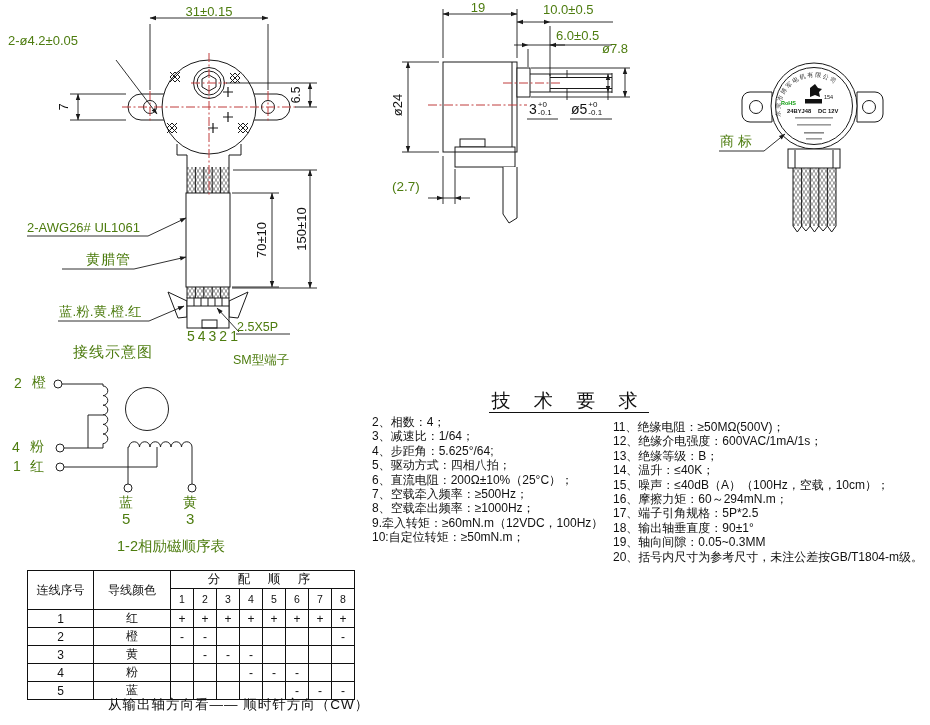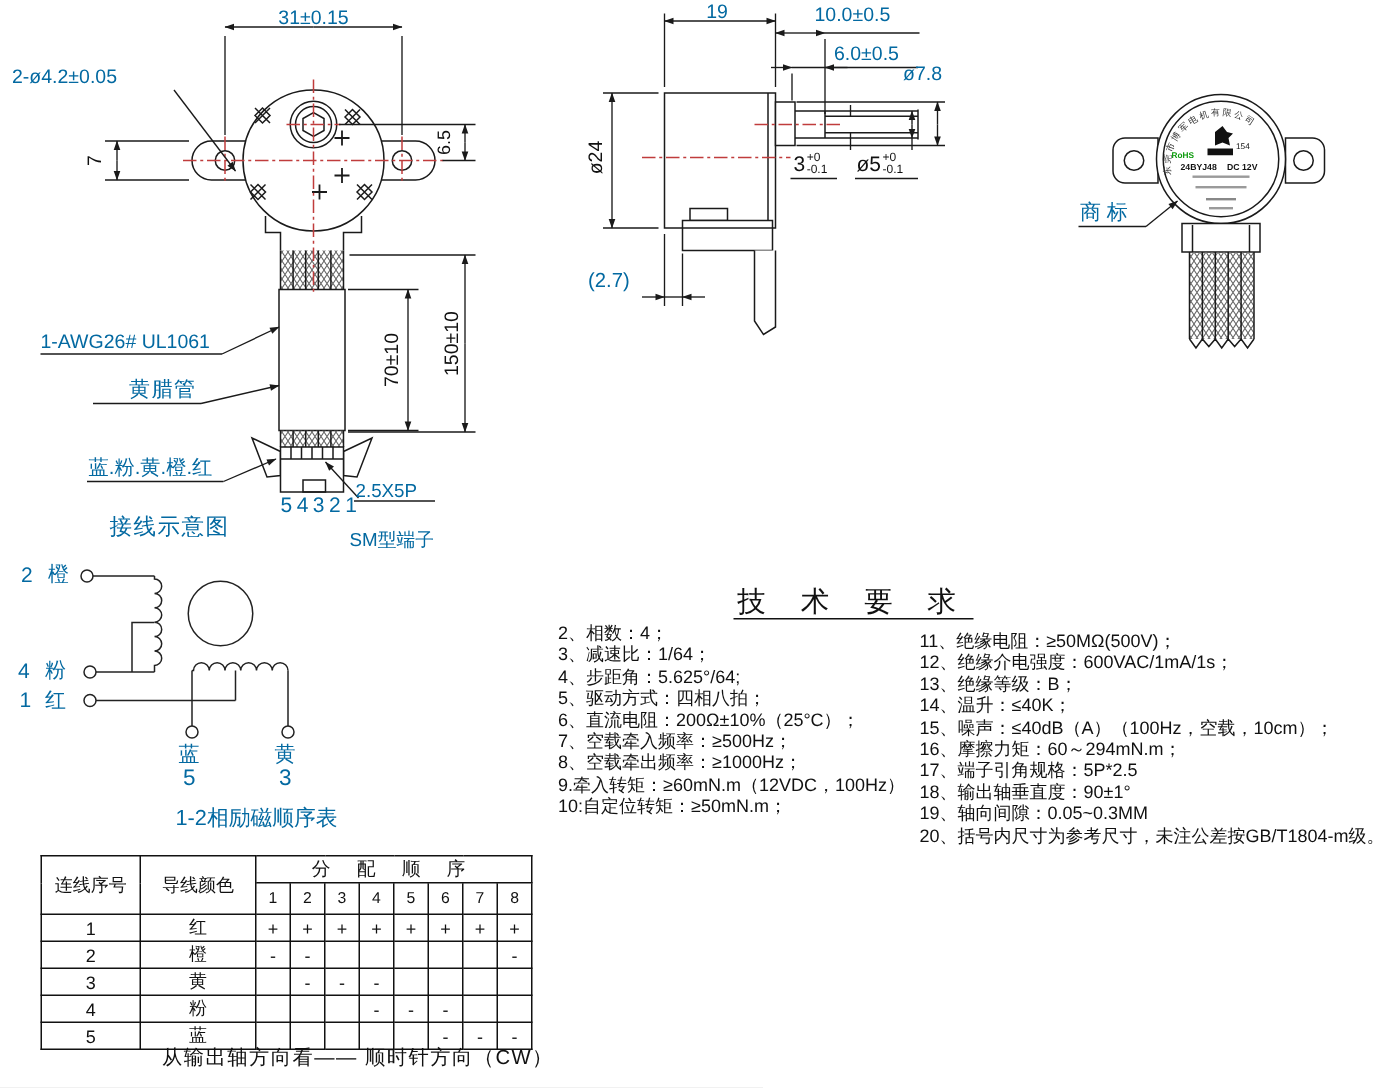--- a/index.html
+++ b/index.html
@@ -1,19 +1,19 @@
 <!DOCTYPE html>
 <html><head>
 <meta charset="utf-8">
 <style>
   html,body{margin:0;padding:0;background:#e8e8e8;}
   .sheet{position:relative;width:930px;height:725px;background:#ffffff;overflow:hidden;
          font-family:"Liberation Sans","DejaVu Sans",sans-serif;color:#111;}
   svg.linework{position:absolute;left:0;top:0;width:930px;height:725px;}
-  .lbl{position:absolute;white-space:nowrap;font-size:13px;color:#0369a1;line-height:1.1;}
+  .lbl{position:absolute;white-space:nowrap;font-size:13px;color:#4d7c0f;line-height:1.1;}
   .vtext{position:absolute;white-space:nowrap;font-size:13px;color:#111;
          transform:translate(-50%,-50%) rotate(-90deg);}
   .ctr{text-align:center;}
   .cjk{letter-spacing:1px;}
   .tol-wrap{position:absolute;display:flex;align-items:center;gap:1px;font-size:14px;}
   .tol-stack{display:flex;flex-direction:column;font-size:8px;line-height:8px;}
   .tech-title{position:absolute;left:488px;top:388px;width:162px;text-align:center;
               font-size:19px;letter-spacing:9px;white-space:nowrap;}
   .tech-underline{position:absolute;left:489px;top:412px;width:160px;border-top:1.5px solid #111;}
   .tech-col{position:absolute;font-size:12px;line-height:14.4px;white-space:nowrap;}
@@ -229,26 +229,26 @@
       <circle cx="58" cy="384" r="4" fill="#fff"></circle>
       <circle cx="60" cy="448" r="4" fill="#fff"></circle>
       <circle cx="60" cy="467" r="4" fill="#fff"></circle>
       <circle cx="128" cy="488" r="4" fill="#fff"></circle>
       <circle cx="192" cy="488" r="4" fill="#fff"></circle>
       <circle cx="147" cy="409" r="21.5"></circle>
     </g>
   </svg>
 
   <div class="lbl ctr" style="left:172px;top:5px;width:74px;">31±0.15</div>
-  <div class="lbl" style="left:8px;top:44px;">2-ø4.2±0.05</div>
+  <div class="lbl" style="left:8px;top:34px;">2-ø4.2±0.05</div>
   <div class="vtext" style="left:63px;top:107px;">7</div>
   <div class="vtext" style="left:296px;top:95px;font-size:12px;">6.5</div>
   <div class="vtext" style="left:301px;top:229px;">150±10</div>
   <div class="vtext" style="left:261px;top:240px;">70±10</div>
-  <div class="lbl" style="left:27px;top:221px;">1-AWG26# UL1061</div>
+  <div class="lbl" style="left:27px;top:221px;">2-AWG26# UL1061</div>
   <div class="lbl cjk" style="left:86px;top:252px;font-size:14px;">黄腊管</div>
   <div class="lbl" style="left:59px;top:305px;font-size:13.5px;">蓝.粉.黄.橙.红</div>
   <div class="lbl ctr" style="left:187px;top:329px;width:44px;font-size:14px;letter-spacing:3px;">54321</div>
   <div class="lbl" style="left:237px;top:321px;font-size:12.5px;">2.5X5P</div>
   <div class="lbl" style="left:233px;top:336px;font-size:12.5px;margin-top:18px;">SM型端子</div>
   <div class="lbl cjk" style="left:73px;top:344px;font-size:15px;">接线示意图</div>
 
   <div class="lbl ctr" style="left:462px;top:1px;width:32px;">19</div>
   <div class="lbl" style="left:543px;top:3px;">10.0±0.5</div>
   <div class="lbl" style="left:556px;top:29px;">6.0±0.5</div>

